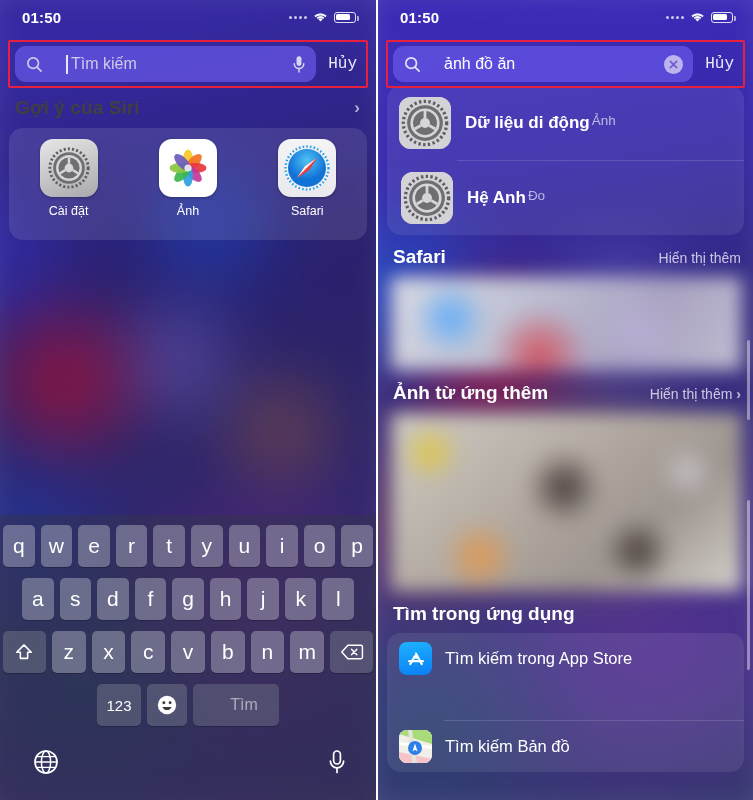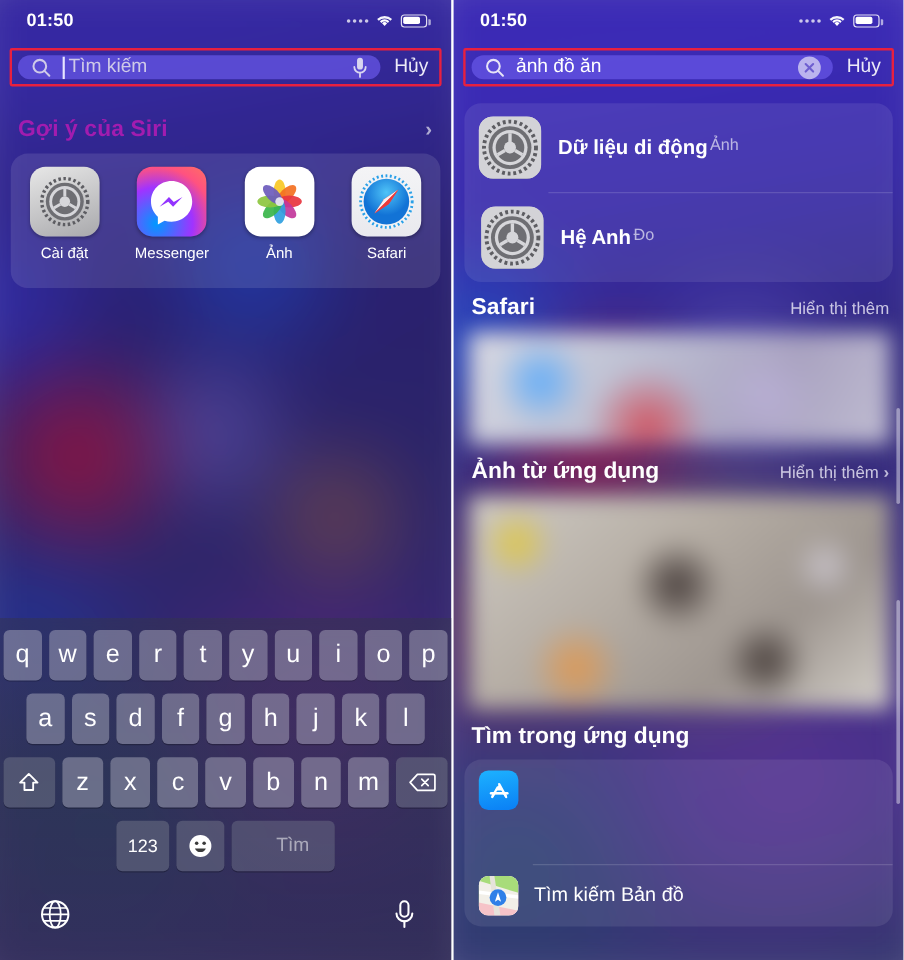--- a/index.html
+++ b/index.html
@@ -74,47 +74,47 @@
   
   .searchwrap { position: absolute; top: 40px; left: 0; right: 0; z-index: 20; padding: 0 8px; }
   .redbox {
     border: 2px solid #e8203f;
     border-radius: 2px;
     padding: 4px 5px;
     display: flex; align-items: center; gap: 6px;
   }
   .searchfield {
     flex: 1 1 auto;
-    height: 20px;
+    height: 36px;
     background: rgba(104,88,232,0.72);
     border-radius: 11px;
     display: flex; align-items: center;
     padding: 0 10px 0 11px;
-    gap: 9px;
+    gap: 23px;
     min-width: 0;
   }
   .searchfield .magn { flex: 0 0 auto; }
   .sf-text { flex: 1 1 auto; font-size: 16px; color: #cfcae8; display: flex; align-items: center; min-width:0; white-space: nowrap; overflow: hidden;}
   .sf-text.typed { color: #ffffff; text-align: center; }
   .caret { display:inline-block; width: 2px; height: 19px; background: #e8e5ff; margin-right: 3px; }
-  .cancel-btn { color: #eceaf7; font-size: 16px; padding: 0 4px 0 6px; flex: 0 0 auto; }
+  .cancel-btn { color: #eceaf7; font-size: 16px; padding: 0 4px 0 6px; flex: 0 0 auto; font-family: Liberation Mono, monospace; }
   .clearbtn {
     width: 19px; height: 19px; border-radius: 50%;
     background: rgba(225,222,245,0.72);
     display:flex; align-items:center; justify-content:center;
     flex: 0 0 auto;
   }
 
   
   .siri-head {
     position:absolute; top: 97px; left: 0; right: 0; z-index: 15;
     display: flex; align-items: center; justify-content: space-between;
     padding: 0 16px 0 15px;
   }
-  .siri-title { color: #a21caf; font-size: 19px; font-weight: bold; letter-spacing: .1px; }
+  .siri-title { color: #404040; font-size: 19px; font-weight: bold; letter-spacing: .1px; }
   .chev { color: rgba(255,255,255,.62); font-size: 17px; font-weight: bold; }
 
   .app-card {
     position: absolute; top: 128px; left: 9px; right: 9px; height: 112px;
     background: rgba(255,255,255,0.11);
     border-radius: 14px; z-index: 15;
     display: flex; align-items: flex-start; justify-content: space-around;
     padding-top: 11px;
   }
   .app { width: 74px; display:flex; flex-direction: column; align-items: center; gap: 7px; }
@@ -284,30 +284,20 @@
               <circle cx="24" cy="24" r="13.5" fill="#d6d6da" stroke="none"></circle>
               <circle cx="24" cy="24" r="11" fill="#6e6e73" stroke="none"></circle>
               <circle cx="24" cy="24" r="4.6" fill="#d6d6da" stroke="none"></circle>
               <path d="M24 13 L24 19.6 M33.5 29.5 L27.9 26.3 M14.5 29.5 L20.1 26.3" stroke="#d6d6da" stroke-width="2.6"></path>
             </g>
           </svg>
         </div>
         <div class="app-lb">Cài đặt</div>
       </div>
 
-      <div class="app">
-        <div class="app-ic ic-messenger">
-          <svg width="42" height="42" viewBox="0 0 44 44">
-              <path d="M22 4C11.8 4 4 11.7 4 22c0 5.4 2.3 10 6 13.2V42l5.8-3.2c1.9.5 3.9.8 6.2.8 10.2 0 18-7.7 18-17.6S32.2 4 22 4z" fill="#fff"></path>
-              <path d="M11 27l8.1-8.6 4.1 4.3 7.6-4.3-8.1 8.6-4.2-4.3L11 27z" fill="#0a84ff" opacity="0"></path>
-              <path d="M11.5 26.6l8.2-8.7 4.2 4.4 7.6-4.4-8.2 8.7-4.2-4.4-7.6 4.4z" fill="#9333ff"></path>
-            </svg>
-        </div>
-        <div class="app-lb">Messenger</div>
-      </div>
 
       <div class="app">
         <div class="app-ic ic-photos">
           <svg width="48" height="48" viewBox="0 0 48 48">
             <g transform="translate(24,24)">
               <ellipse rx="5" ry="10.5" cy="-8" fill="#f9c825" opacity=".92"></ellipse>
               <ellipse rx="5" ry="10.5" cy="-8" transform="rotate(45)" fill="#f37021" opacity=".92"></ellipse>
               <ellipse rx="5" ry="10.5" cy="-8" transform="rotate(90)" fill="#e8353f" opacity=".92"></ellipse>
               <ellipse rx="5" ry="10.5" cy="-8" transform="rotate(135)" fill="#c2379b" opacity=".92"></ellipse>
               <ellipse rx="5" ry="10.5" cy="-8" transform="rotate(180)" fill="#2f9fe0" opacity=".92"></ellipse>
@@ -513,21 +503,21 @@
 
       <div class="sect-head">
         <div class="sect-title">Safari</div>
         <div class="sect-more">
           <span>Hiển thị thêm</span>
         </div>
       </div>
       <div class="preview safari"></div>
 
       <div class="sect-head">
-        <div class="sect-title">Ảnh từ ứng dụng</div>
+        <div class="sect-title">Ảnh từ ứng thêm</div>
         <div class="sect-more">
           <span>Hiển thị thêm</span>
           <span class="c">›</span>
         </div>
       </div>
       <div class="preview photos"></div>
 
       <div class="sect-head">
         <div class="sect-title">Tìm trong ứng dụng</div>
       </div>
@@ -535,20 +525,21 @@
         <div class="inapp-row">
           <div class="inapp-ic ic-appstore">
             <svg width="24" height="24" viewBox="0 0 24 24">
                 <path d="M6.4 16.6 L10.6 9.2 M12 6.4 L17.6 16.6 M5 14.2 H19" stroke="#fff" stroke-width="1.9" stroke-linecap="round" fill="none"></path>
                 <path d="M12 6.2 L7.2 14.4 H16.8 Z" fill="#fff" opacity="0"></path>
                 <path d="M12 6.3 L15.1 11.7 H8.9 Z" fill="#fff"></path>
                 <path d="M6.2 17.2 L8.2 13.8 M17.8 17.2 L15.8 13.8" stroke="#fff" stroke-width="1.9" stroke-linecap="round"></path>
                 <rect x="4.6" y="12.9" width="14.8" height="1.9" rx=".9" fill="#fff"></rect>
               </svg>
           </div>
+          <div class="inapp-lb">Tìm kiếm trong App Store</div>
         </div>
         <div class="inapp-row">
           <div class="inapp-ic ic-maps">
             <svg width="33" height="33" viewBox="0 0 33 33">
               <rect width="33" height="33" fill="#f2efe8"></rect>
               <path d="M0 4 L33 14 V0 H0 Z" fill="#a8dc7a"></path>
               <path d="M0 22 L33 29 V33 H0 Z" fill="#f6c3c8"></path>
               <path d="M13 0 L18 33 H13 L9 0 Z" fill="#e6e3db"></path>
               <path d="M0 15 L33 19 V16 L0 12 Z" fill="#fff"></path>
               <circle cx="16" cy="18" r="7" fill="#2f7fe8"></circle>

